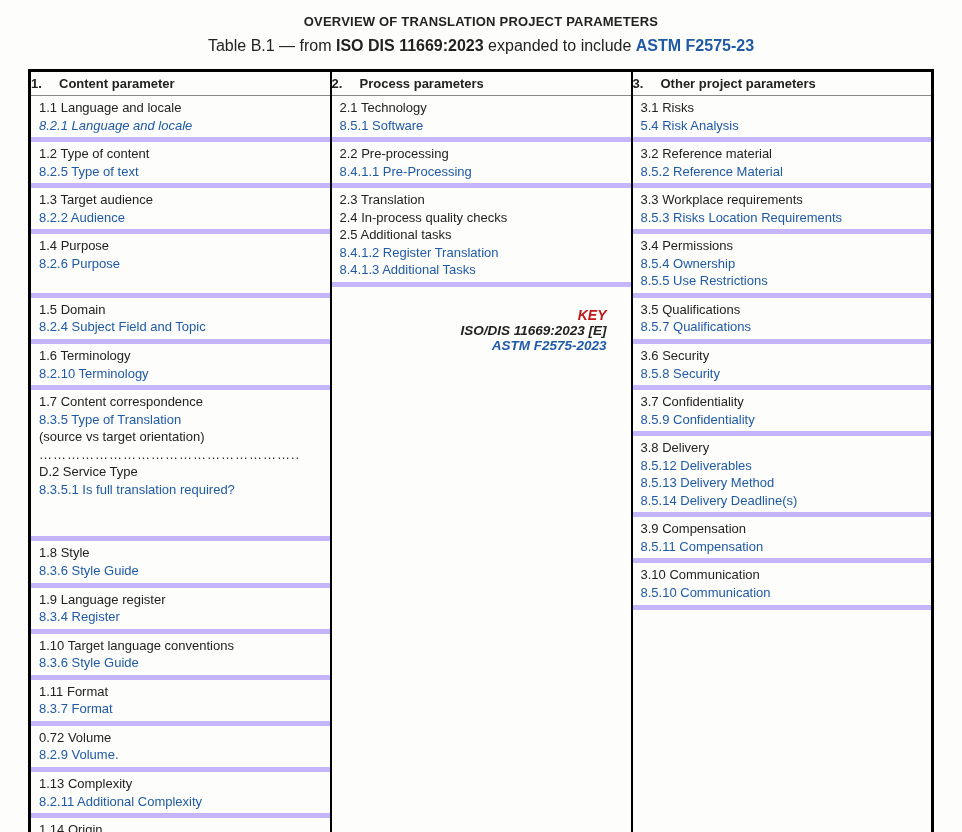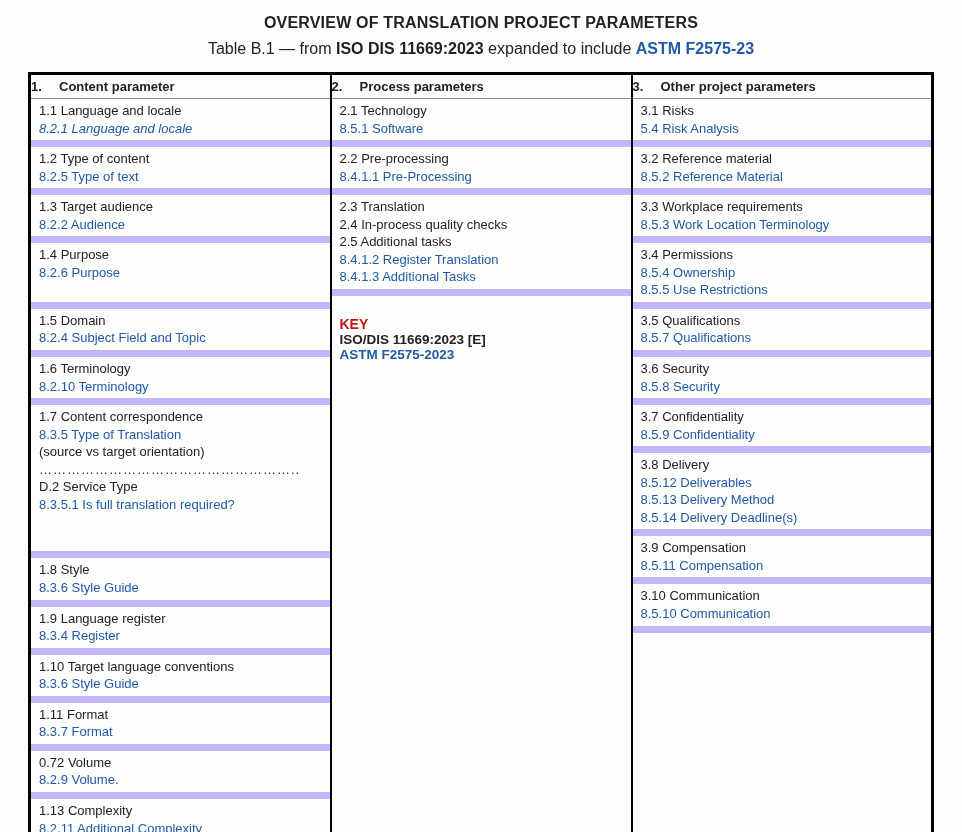--- a/index.html
+++ b/index.html
@@ -6,21 +6,21 @@
     margin: 0;
     padding: 10px 28px 20px 28px;
     font-family: "Segoe UI", "Helvetica Neue", Arial, sans-serif;
     font-size: 13px;
     color: #222;
     background: #fdfdfb;
     width: 962px;
     box-sizing: border-box;
   }
   h1.page-title {
-    font-size: 16px;
+    font-size: 13px;
     font-weight: 700;
     text-align: center;
     margin: 4px 0 8px 0;
     letter-spacing: 0.2px;
   }
   .caption {
     text-align: center;
     font-size: 16px;
     margin: 0 0 14px 0;
   }
@@ -39,33 +39,34 @@
     padding: 0;
   }
   .col-head {
     font-size: 13px;
     font-weight: 700;
     padding: 4px 0;
     border-bottom: 1px solid #888;
   }
   .col-head .num { display:inline-block; width: 28px; }
   .cell {
-    border-bottom: 7px solid #c4b5fd;
+    border-bottom: 5px solid #c4b5fd;
     padding: 3px 8px 3px 8px;
     line-height: 1.35;
   }
   .cell.no-bottom { border-bottom: none; }
   .iso { color: #222; }
   .astm { color: #1f5aa6; }
   .italic { font-style: italic; }
   .key-block {
-    text-align: left;
+    text-align: right;
     padding: 20px 24px 8px 8px;
     font-weight: 700;
     font-size: 13.5px;
+    font-style: italic;
   }
   .key-title { color: #c01818; font-weight: 800; font-size: 14px; }
   .key-astm { color: #1f5aa6; }
   .dots {
     letter-spacing: 1px;
     color: #333;
     overflow: hidden;
     white-space: nowrap;
   }
   .row { display:block; }
@@ -192,21 +193,21 @@
     <div class="cell">
       <span class="row iso">3.1 Risks</span>
       <span class="row astm">5.4 Risk Analysis</span>
     </div>
     <div class="cell">
       <span class="row iso">3.2 Reference material</span>
       <span class="row astm">8.5.2 Reference Material</span>
     </div>
     <div class="cell">
       <span class="row iso">3.3 Workplace requirements</span>
-      <span class="row astm">8.5.3 Work Location Terminology</span>
+      <span class="row astm">8.5.3 Risks Location Requirements</span>
     </div>
     <div class="cell">
       <span class="row iso">3.4 Permissions</span>
       <span class="row astm">8.5.4 Ownership</span>
       <span class="row astm">8.5.5 Use Restrictions</span>
     </div>
     <div class="cell">
       <span class="row iso">3.5 Qualifications</span>
       <span class="row astm">8.5.7 Qualifications</span>
     </div>

